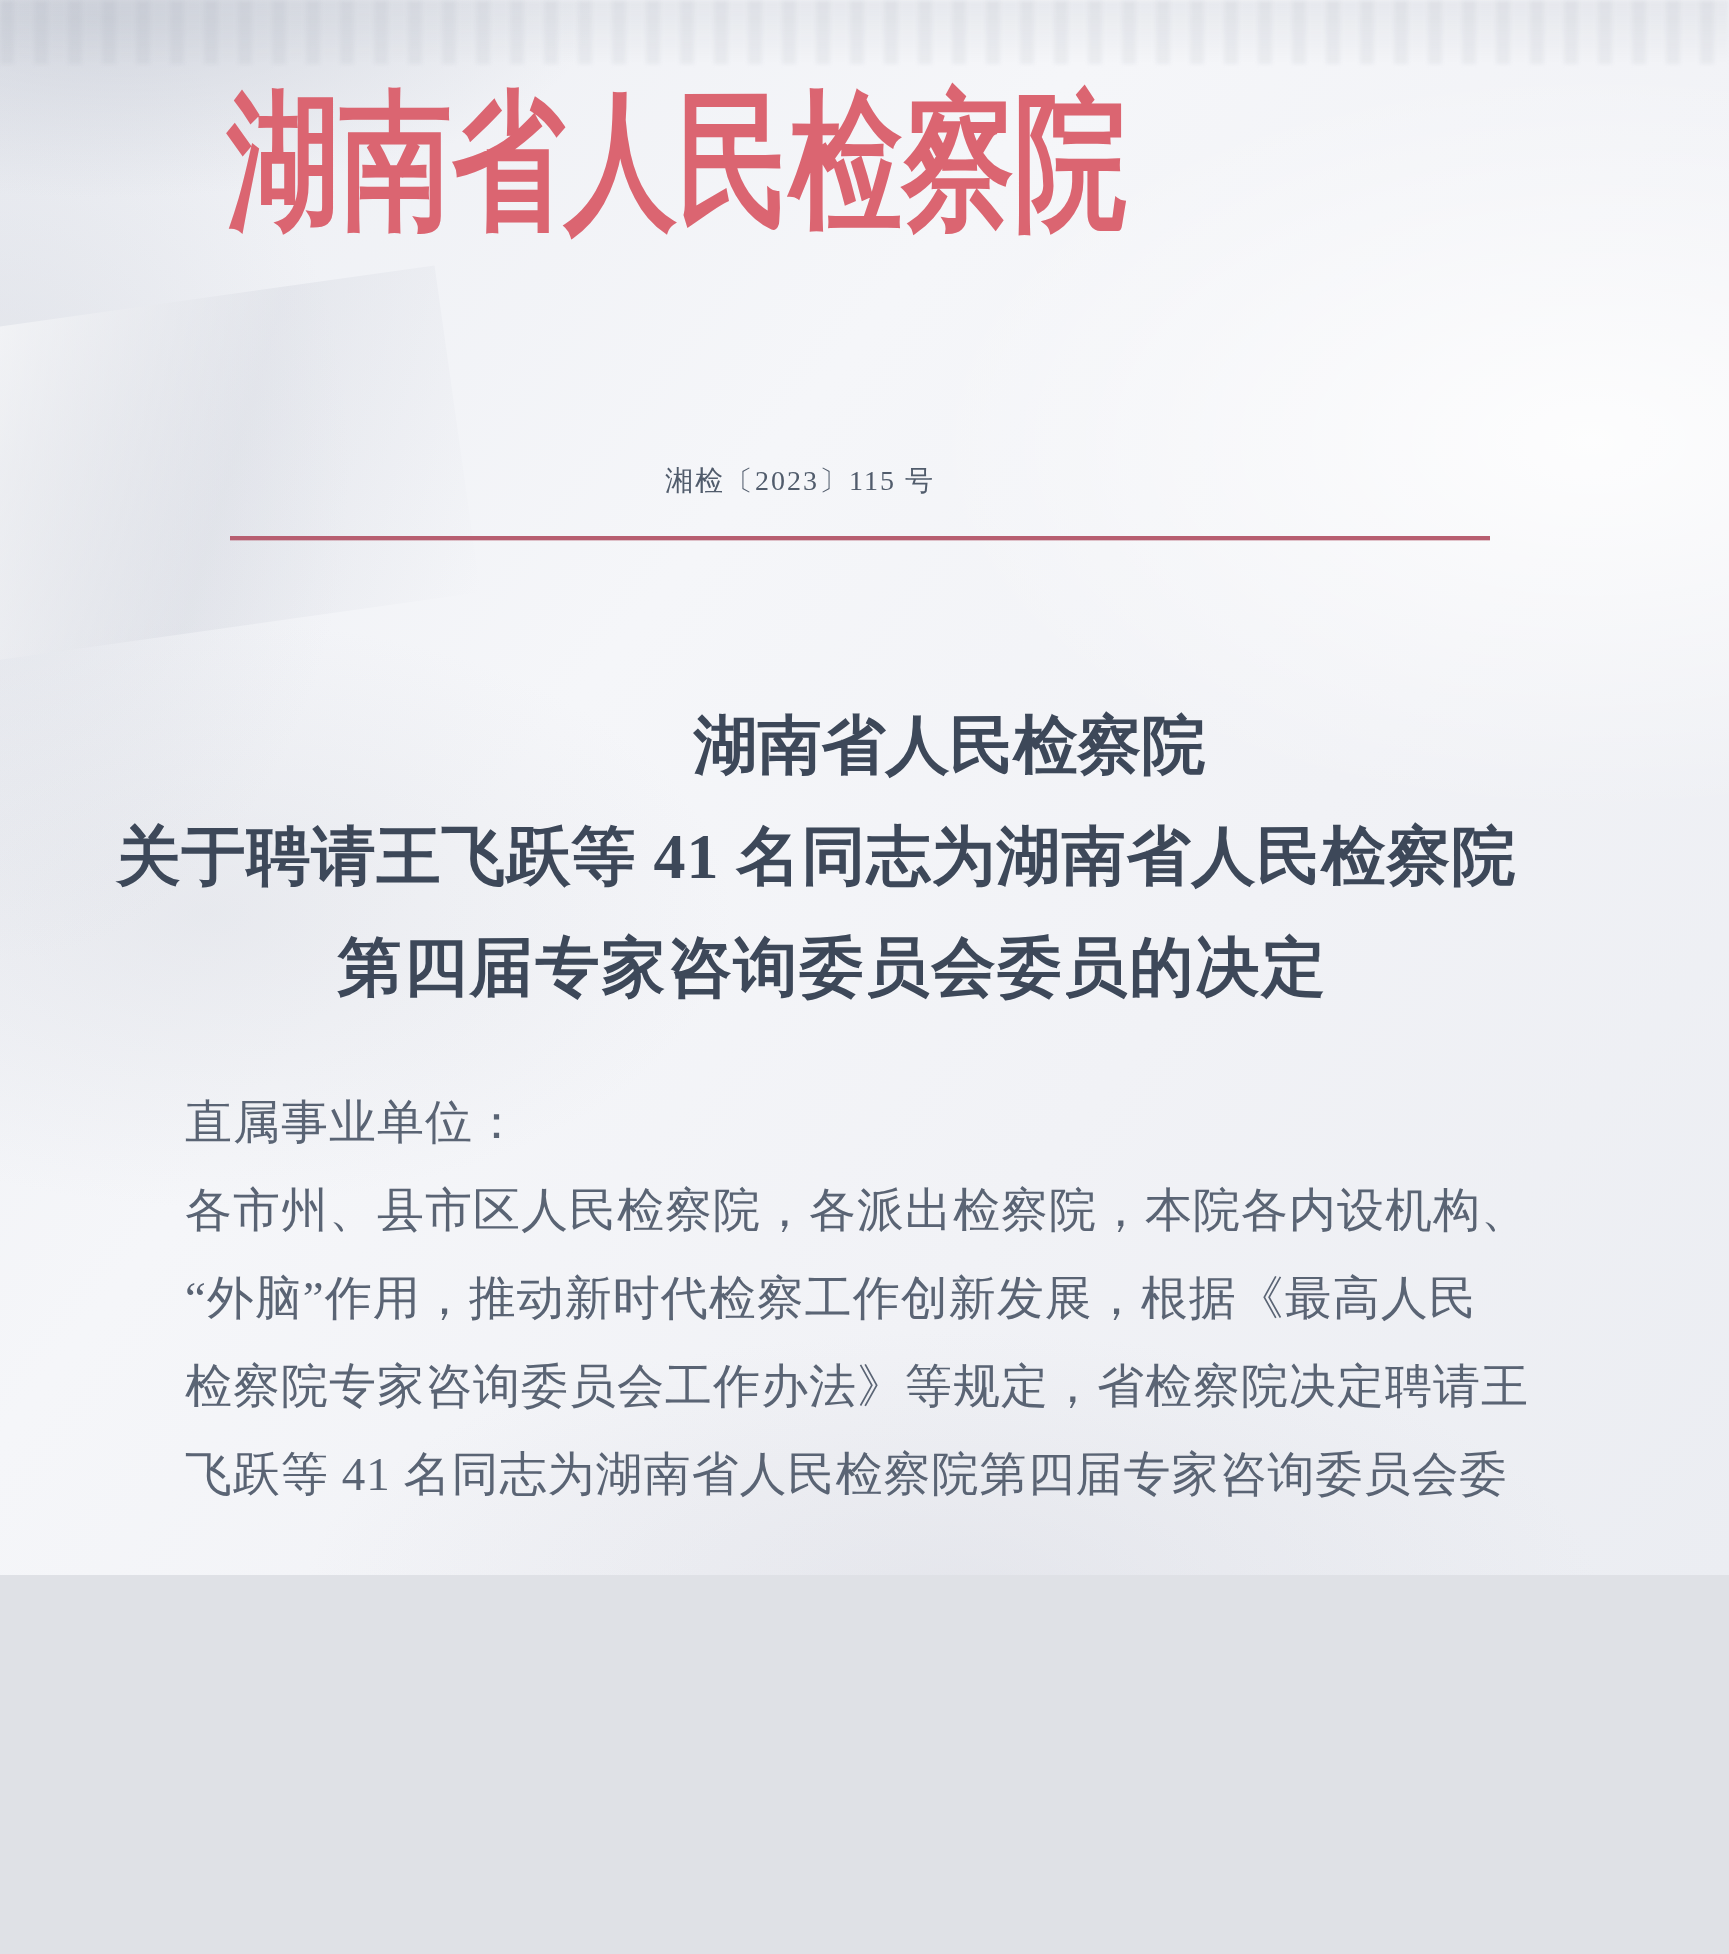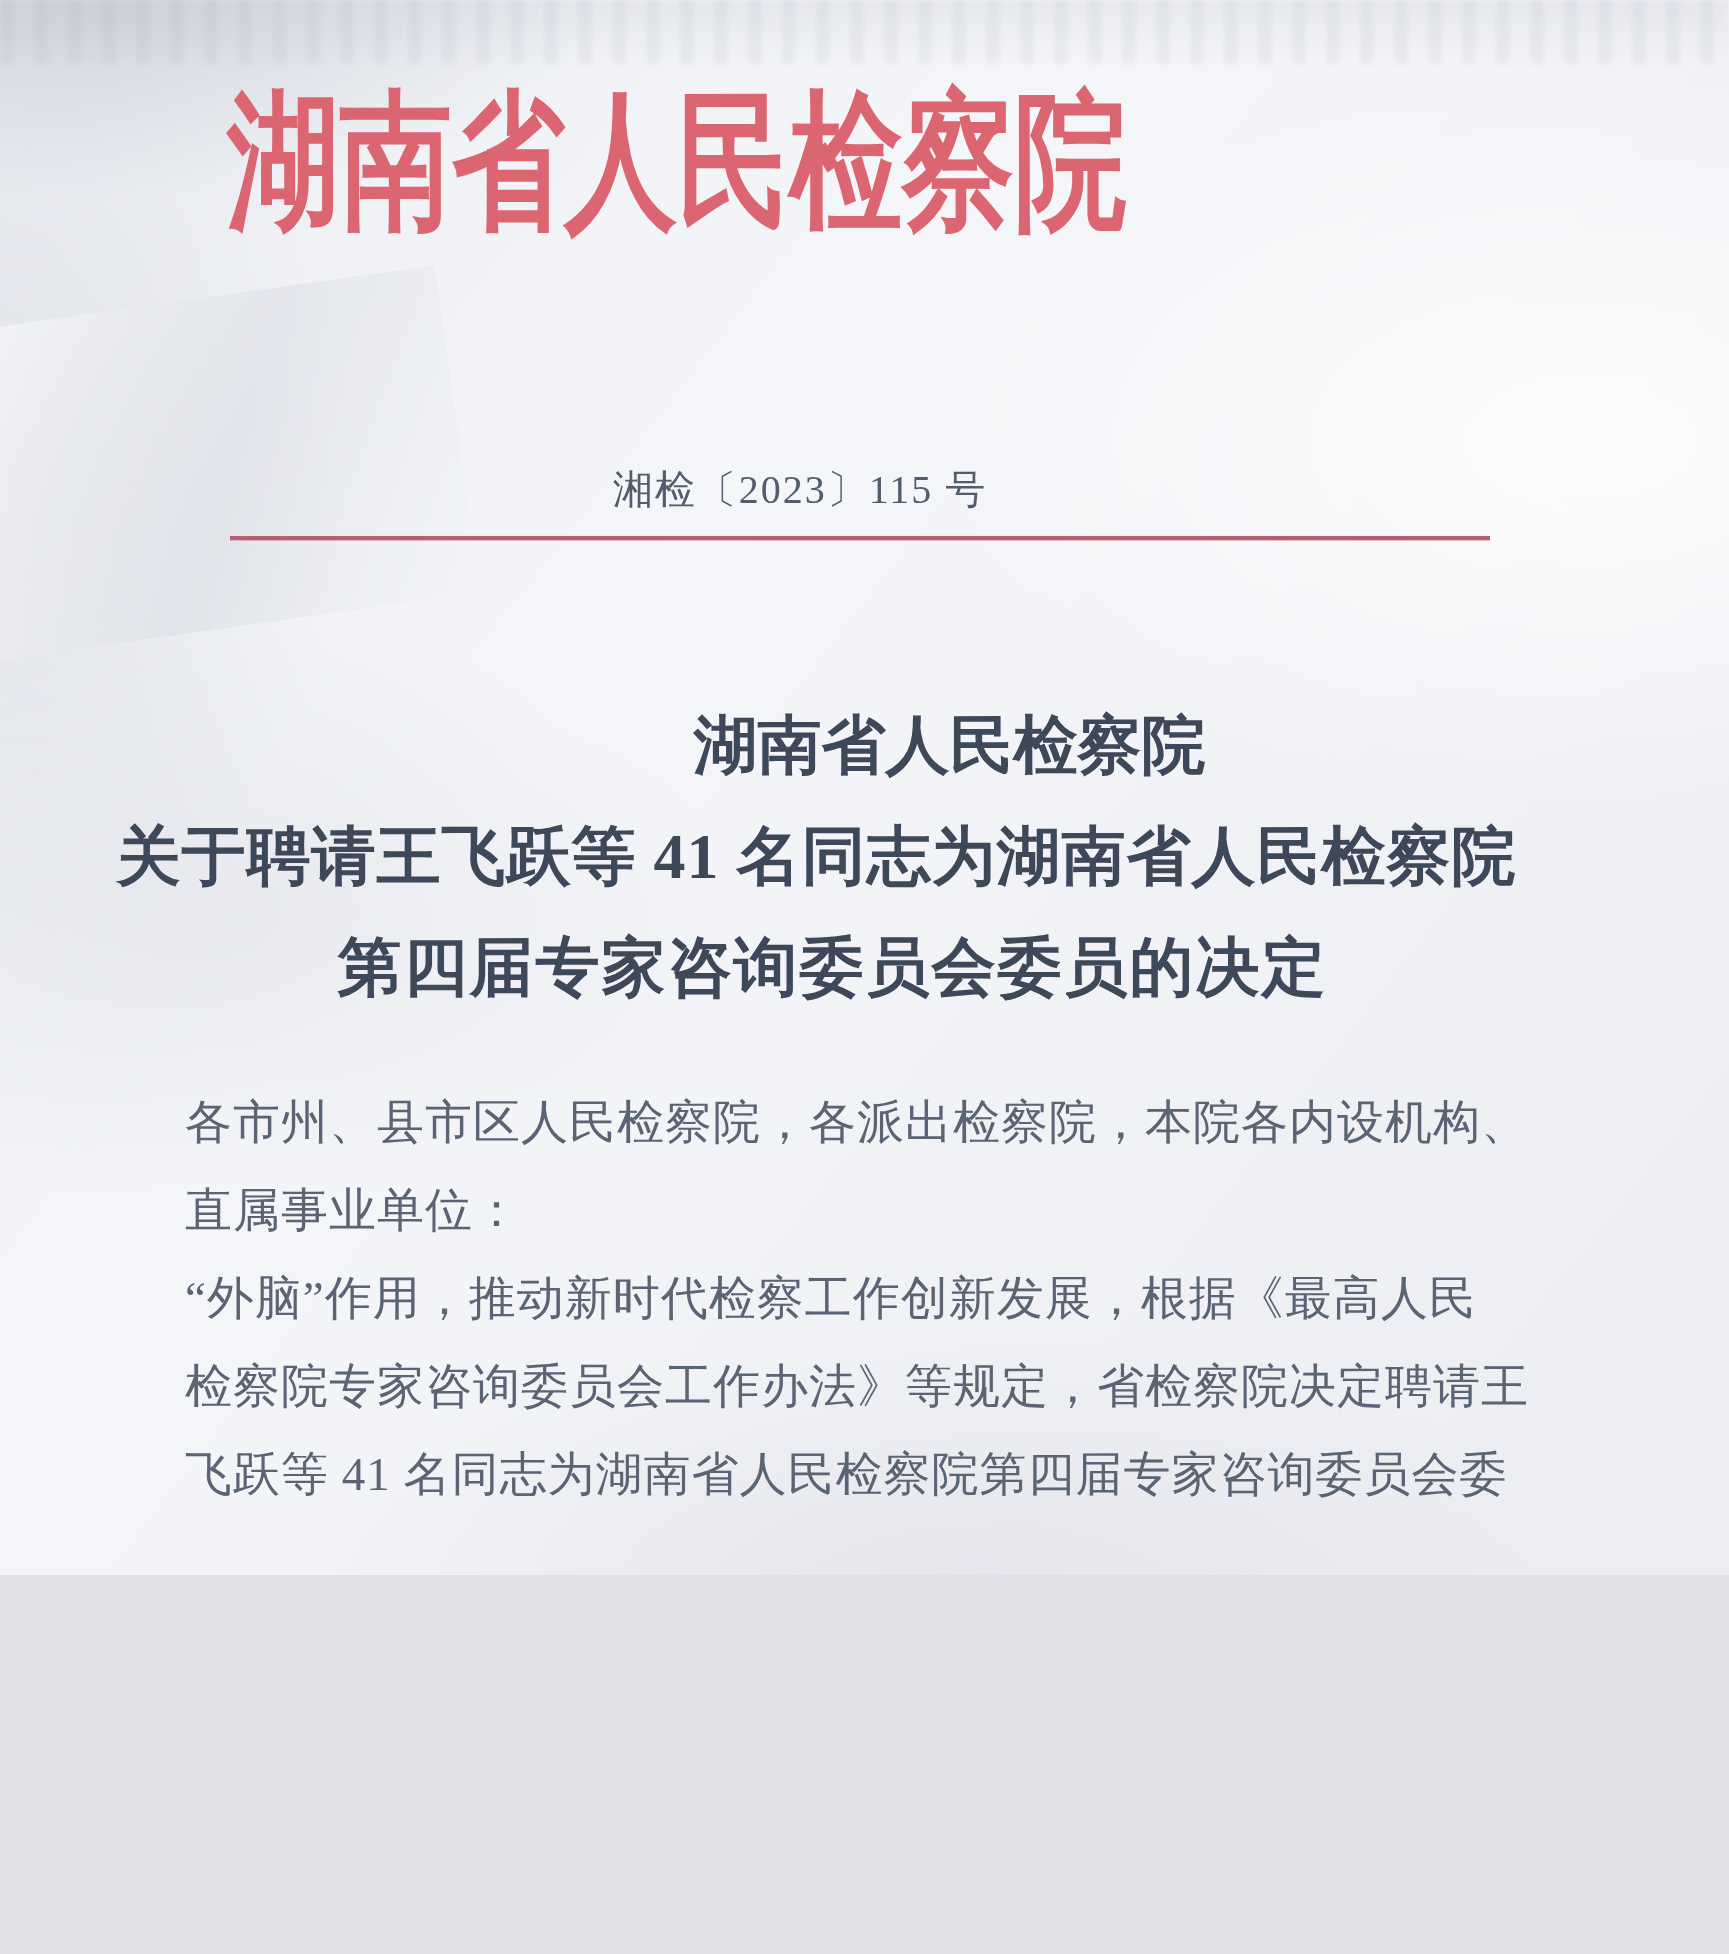--- a/index.html
+++ b/index.html
@@ -49,21 +49,21 @@
     transform: scaleX(0.75);
     transform-origin: left center;
     text-align: center;
   }
   .doc-number {
     position: absolute;
     top: 462px;
     left: 0;
     width: 1600px;
     text-align: center;
-    font-size: 40px;
+    font-size: 28px;
     letter-spacing: 2px;
     color: var(--body-ink, #515c6c);
   }
   .red-divider {
     position: absolute;
     top: 536px;
     left: 230px;
     width: 1260px;
     height: 4px;
     background: var(--divider-red, #b75e70);
@@ -132,22 +132,22 @@
 
   <div class="red-divider"></div>
 
   <div class="doc-title">
     <div class="t-line t1">湖南省人民检察院</div>
     <div class="t-line t2">关于聘请王飞跃等 41 名同志为湖南省人民检察院</div>
     <div class="t-line t3">第四届专家咨询委员会委员的决定</div>
   </div>
 
   <div class="body-text">
+    <div class="b-line">直属事业单位：</div>
     <div class="b-line">各市州、县市区人民检察院，各派出检察院，本院各内设机构、</div>
-    <div class="b-line">直属事业单位：</div>
     <div class="b-line">“外脑”作用，推动新时代检察工作创新发展，根据《最高人民</div>
     <div class="b-line">检察院专家咨询委员会工作办法》等规定，省检察院决定聘请王</div>
     <div class="b-line">飞跃等 41 名同志为湖南省人民检察院第四届专家咨询委员会委</div>
   </div>
 
   <div class="page-number">—1—</div>
 
 </div>
 
 </body></html>

